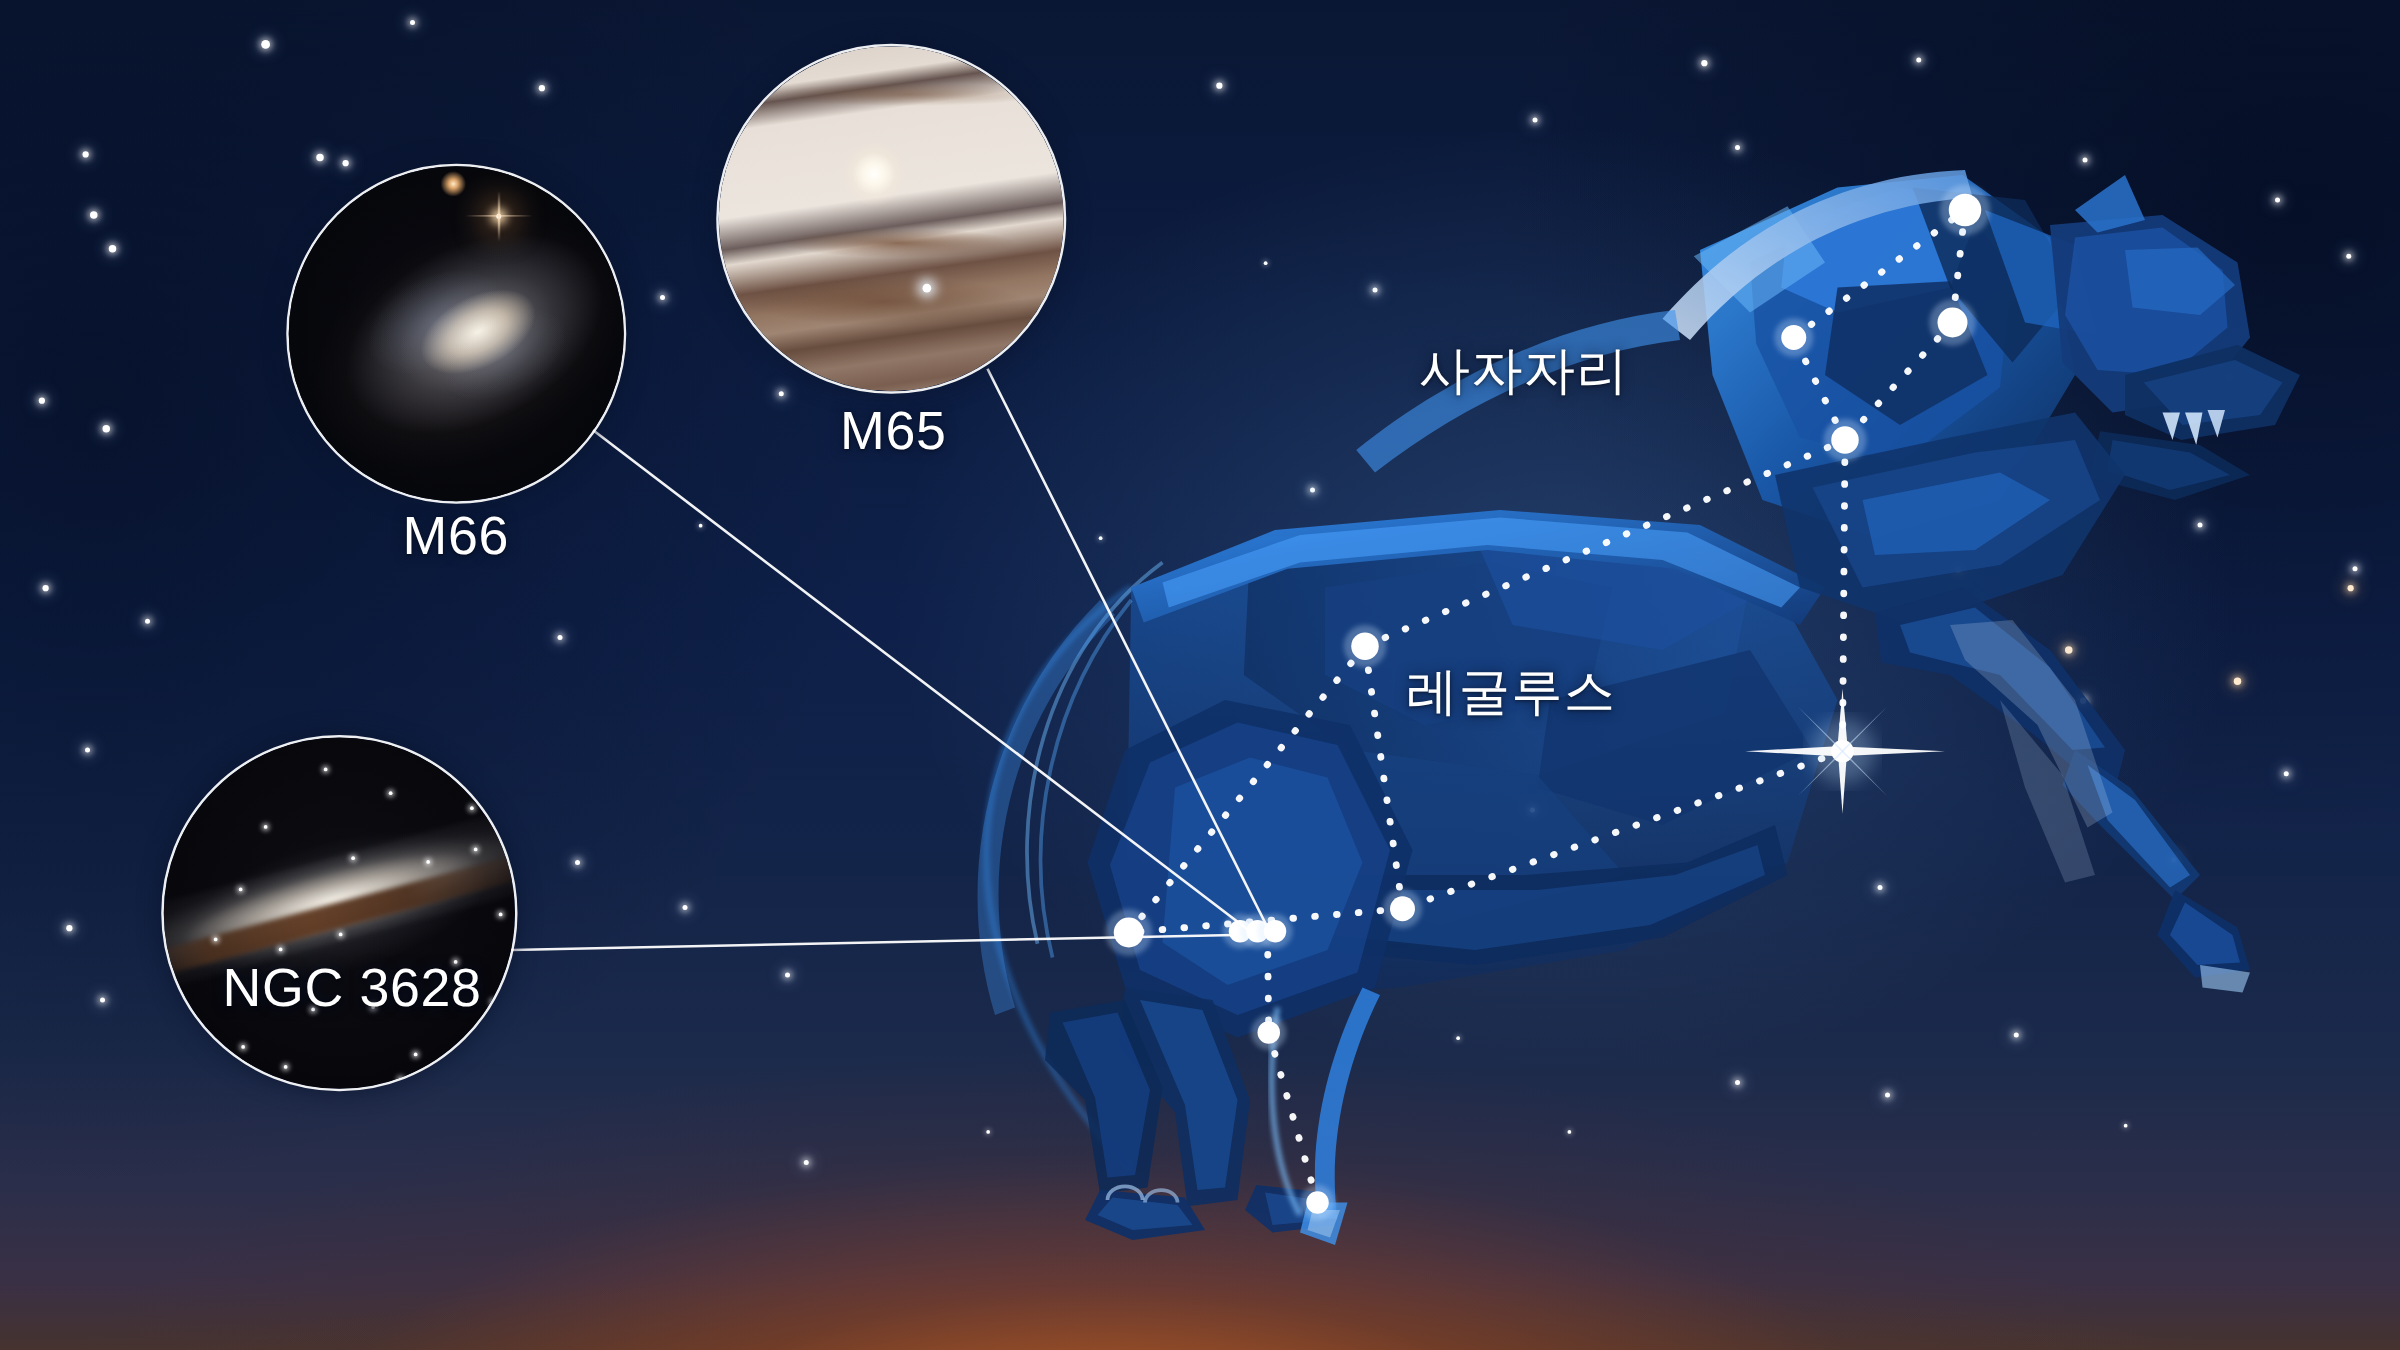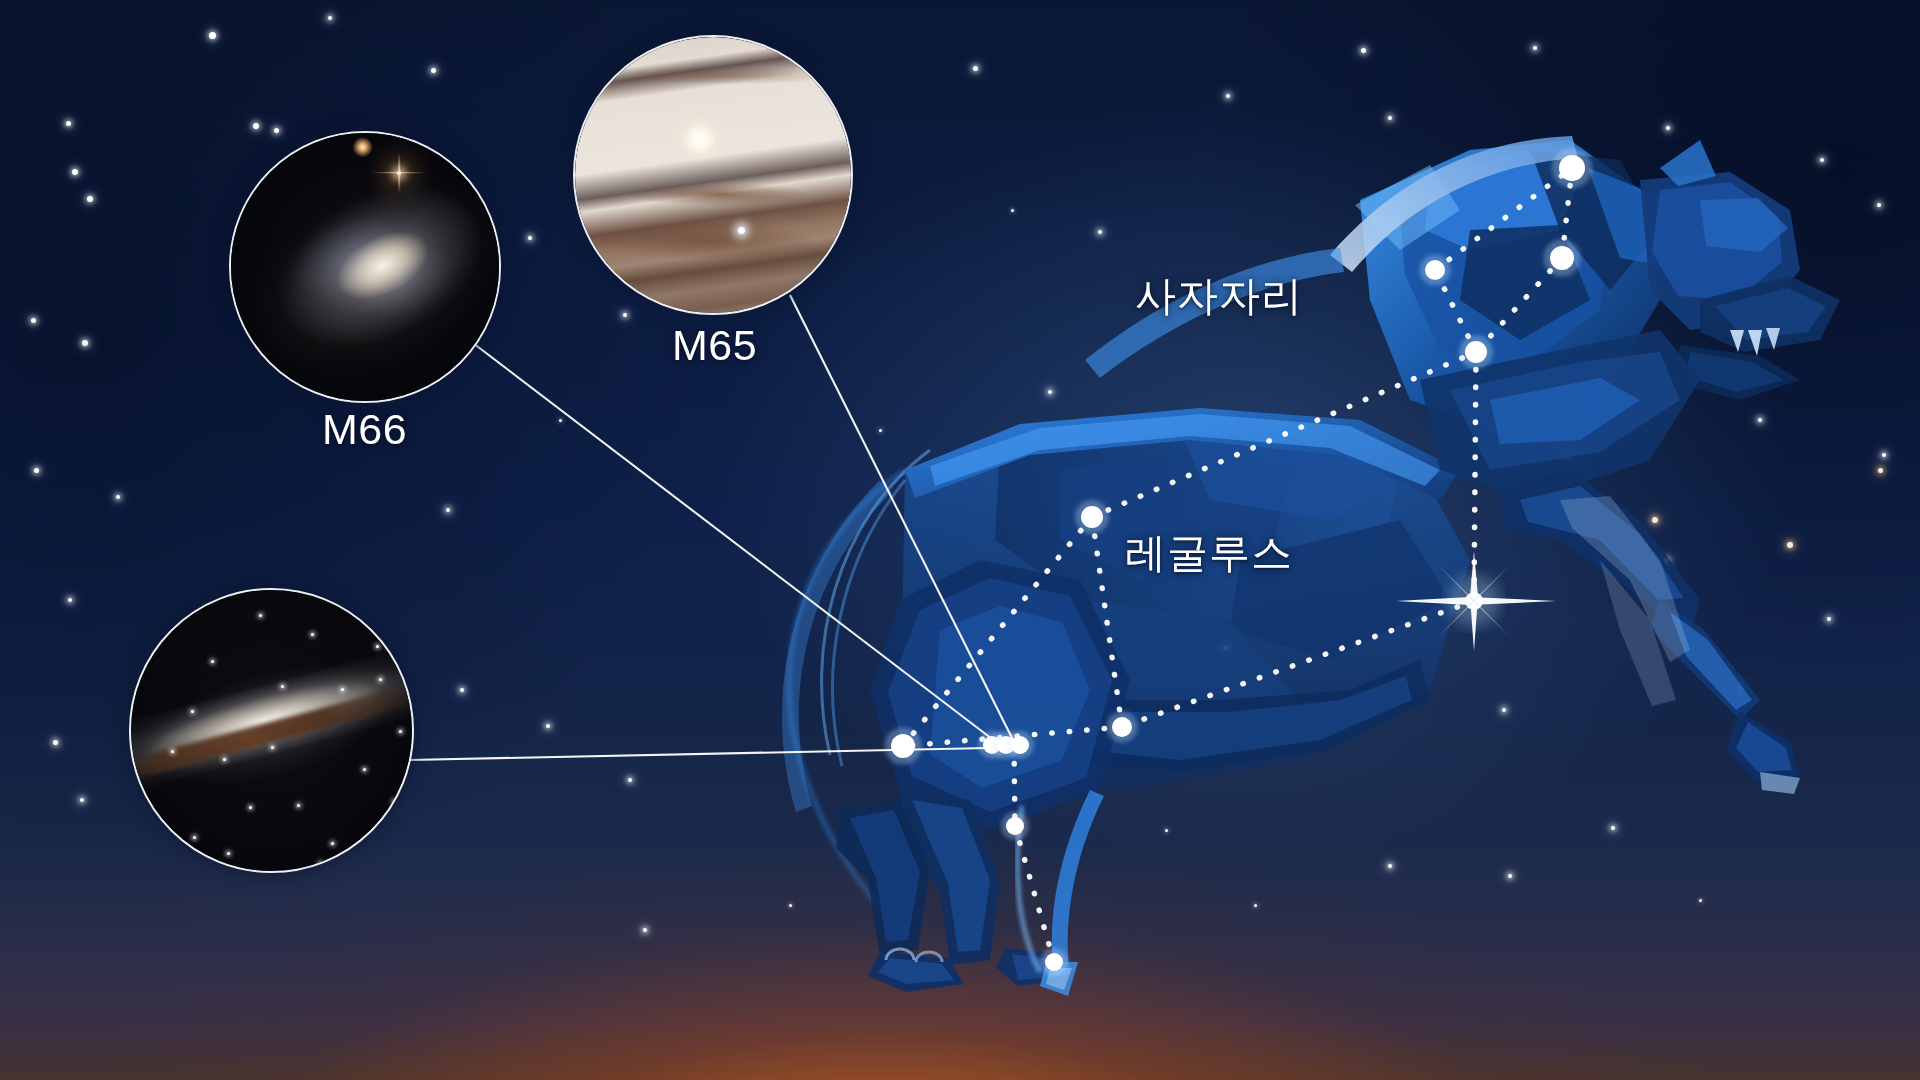--- a/index.html
+++ b/index.html
@@ -450,16 +450,17 @@
           <div class="ministar" style="left: 188px; top: 272px;"></div>
           <div class="ministar" style="left: 150px; top: 95px;"></div>
           <div class="ministar" style="left: 80px; top: 70px;"></div>
           <div class="ministar" style="left: 262px; top: 210px;"></div>
         </div>
     </div>
   </div>
 
   <div class="label" id="lbl-m66">M66</div>
   <div class="label" id="lbl-m65">M65</div>
+  <div class="label" id="lbl-ngc">NGC 3628</div>
   <div class="label" id="lbl-reg">레굴루스</div>
   <div class="label" id="lbl-leo">사자자리</div>
 
 </div>
 
 </body></html>

